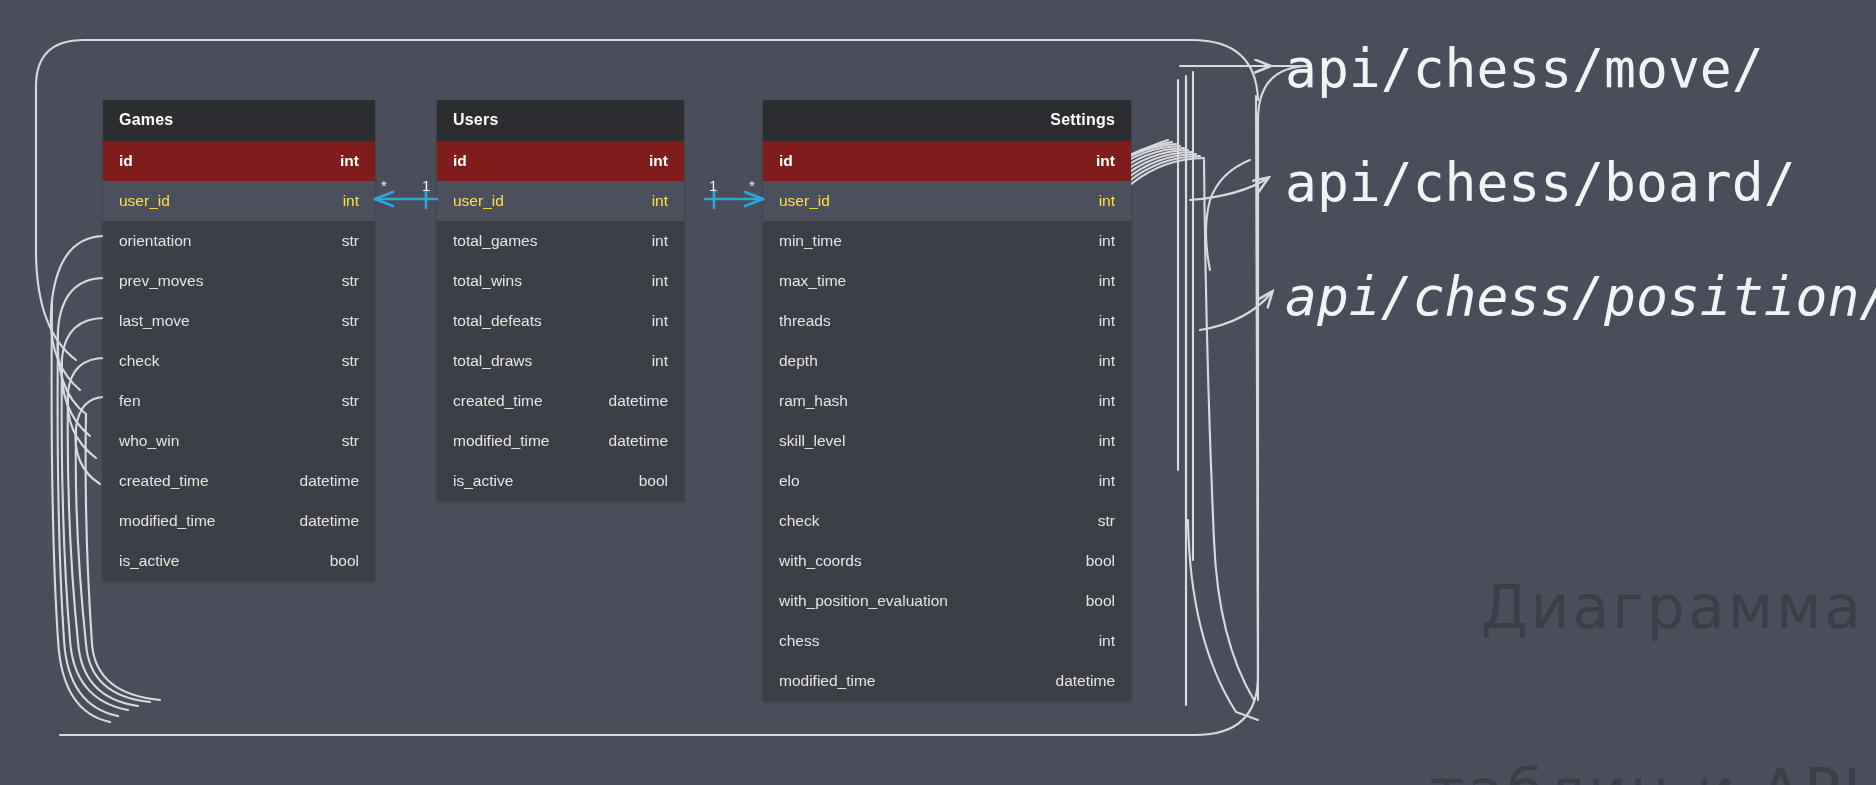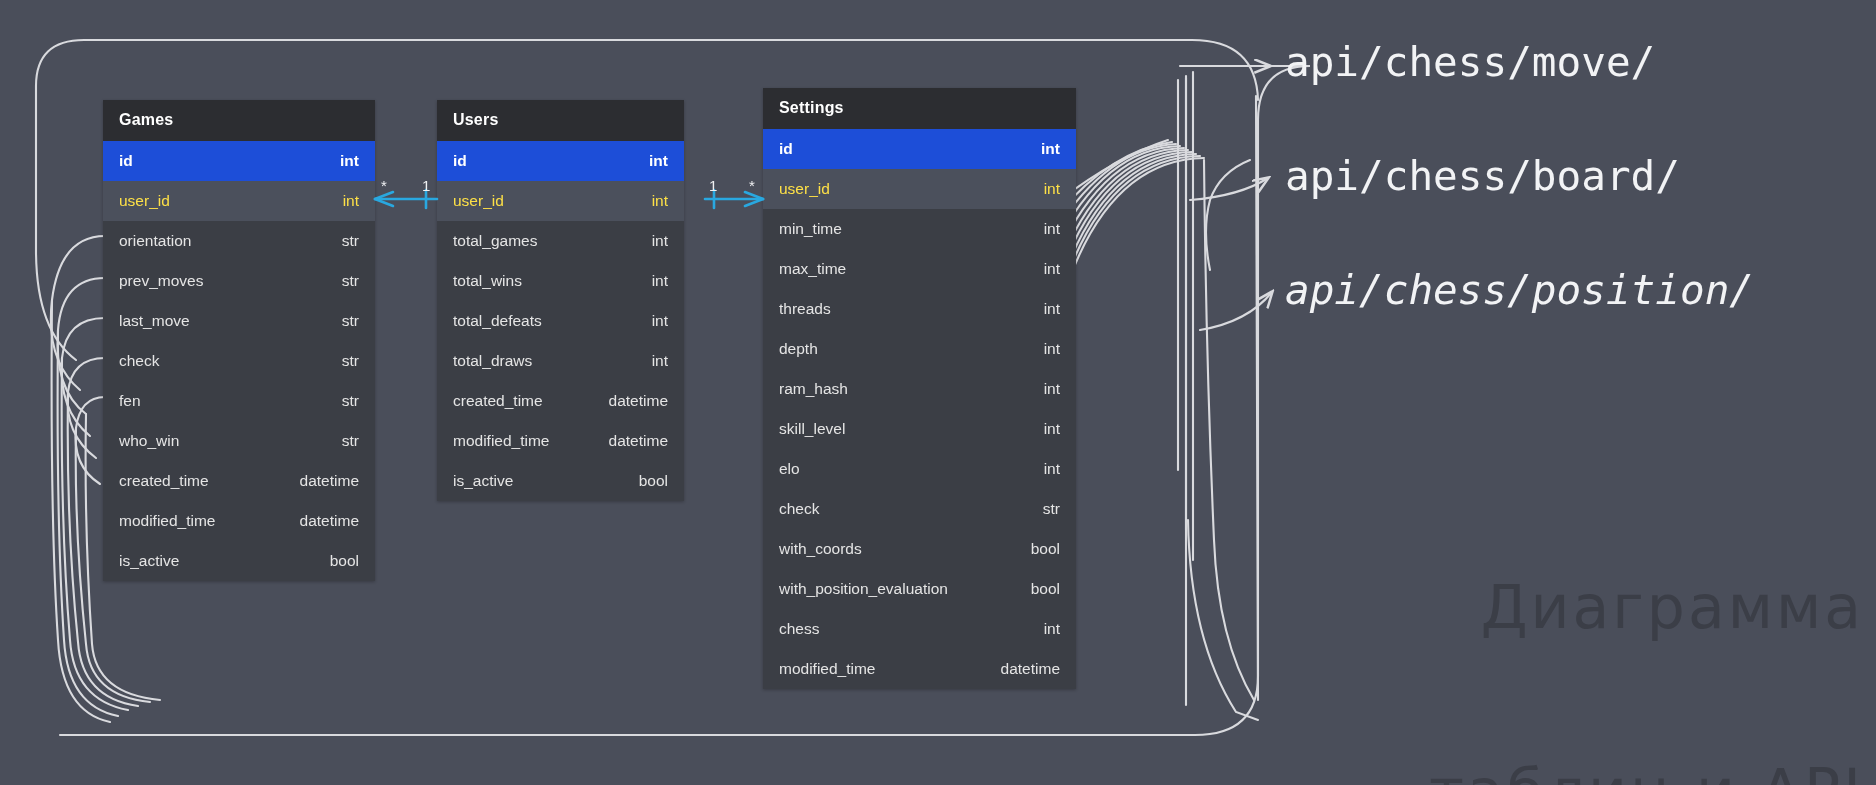--- a/index.html
+++ b/index.html
@@ -59,38 +59,38 @@
     display: flex;
     justify-content: space-between;
     align-items: center;
     padding: 0 16px;
     height: 40px;
     font-size: 15.5px;
     color: #e5e5e5;
     background: #3b3e45;
   }
   .row.pk {
-    background: #1d4ed8;
+    background: #7f1d1d;
     color: #ffffff;
     font-weight: bold;
   }
   .row.fk {
     background: #4b505c;
     color: #fde047;
   }
   .row .fname { white-space: nowrap; }
   .row .ftype { white-space: nowrap; }
   .row.pk .ftype { font-weight: bold; }
 
   
   .api-label {
     position: absolute;
     color: #f2f3f5;
     font-family: "DejaVu Sans Mono", "Liberation Mono", monospace;
-    font-size: 41px;
+    font-size: 53px;
     letter-spacing: 0px;
     white-space: nowrap;
   }
 
   
   .card {
     position: absolute;
     color: #f0f1f3;
     font-size: 15px;
     font-family: "Liberation Sans", sans-serif;
@@ -250,21 +250,21 @@
         <span class="fname">modified_time</span>
         <span class="ftype">datetime</span>
       </div>
       <div class="row">
         <span class="fname">is_active</span>
         <span class="ftype">bool</span>
       </div>
     </div>
   </div>
 
-  <div class="table" id="table-settings" style="left:763px; top:88px; width:313px;">
+  <div class="table" id="table-settings" style="left:763px; top:100px; width:368px;text-align:right;">
     <div class="table-header">Settings</div>
     <div>
       <div class="row pk">
         <span class="fname">id</span>
         <span class="ftype">int</span>
       </div>
       <div class="row fk">
         <span class="fname">user_id</span>
         <span class="ftype">int</span>
       </div>

